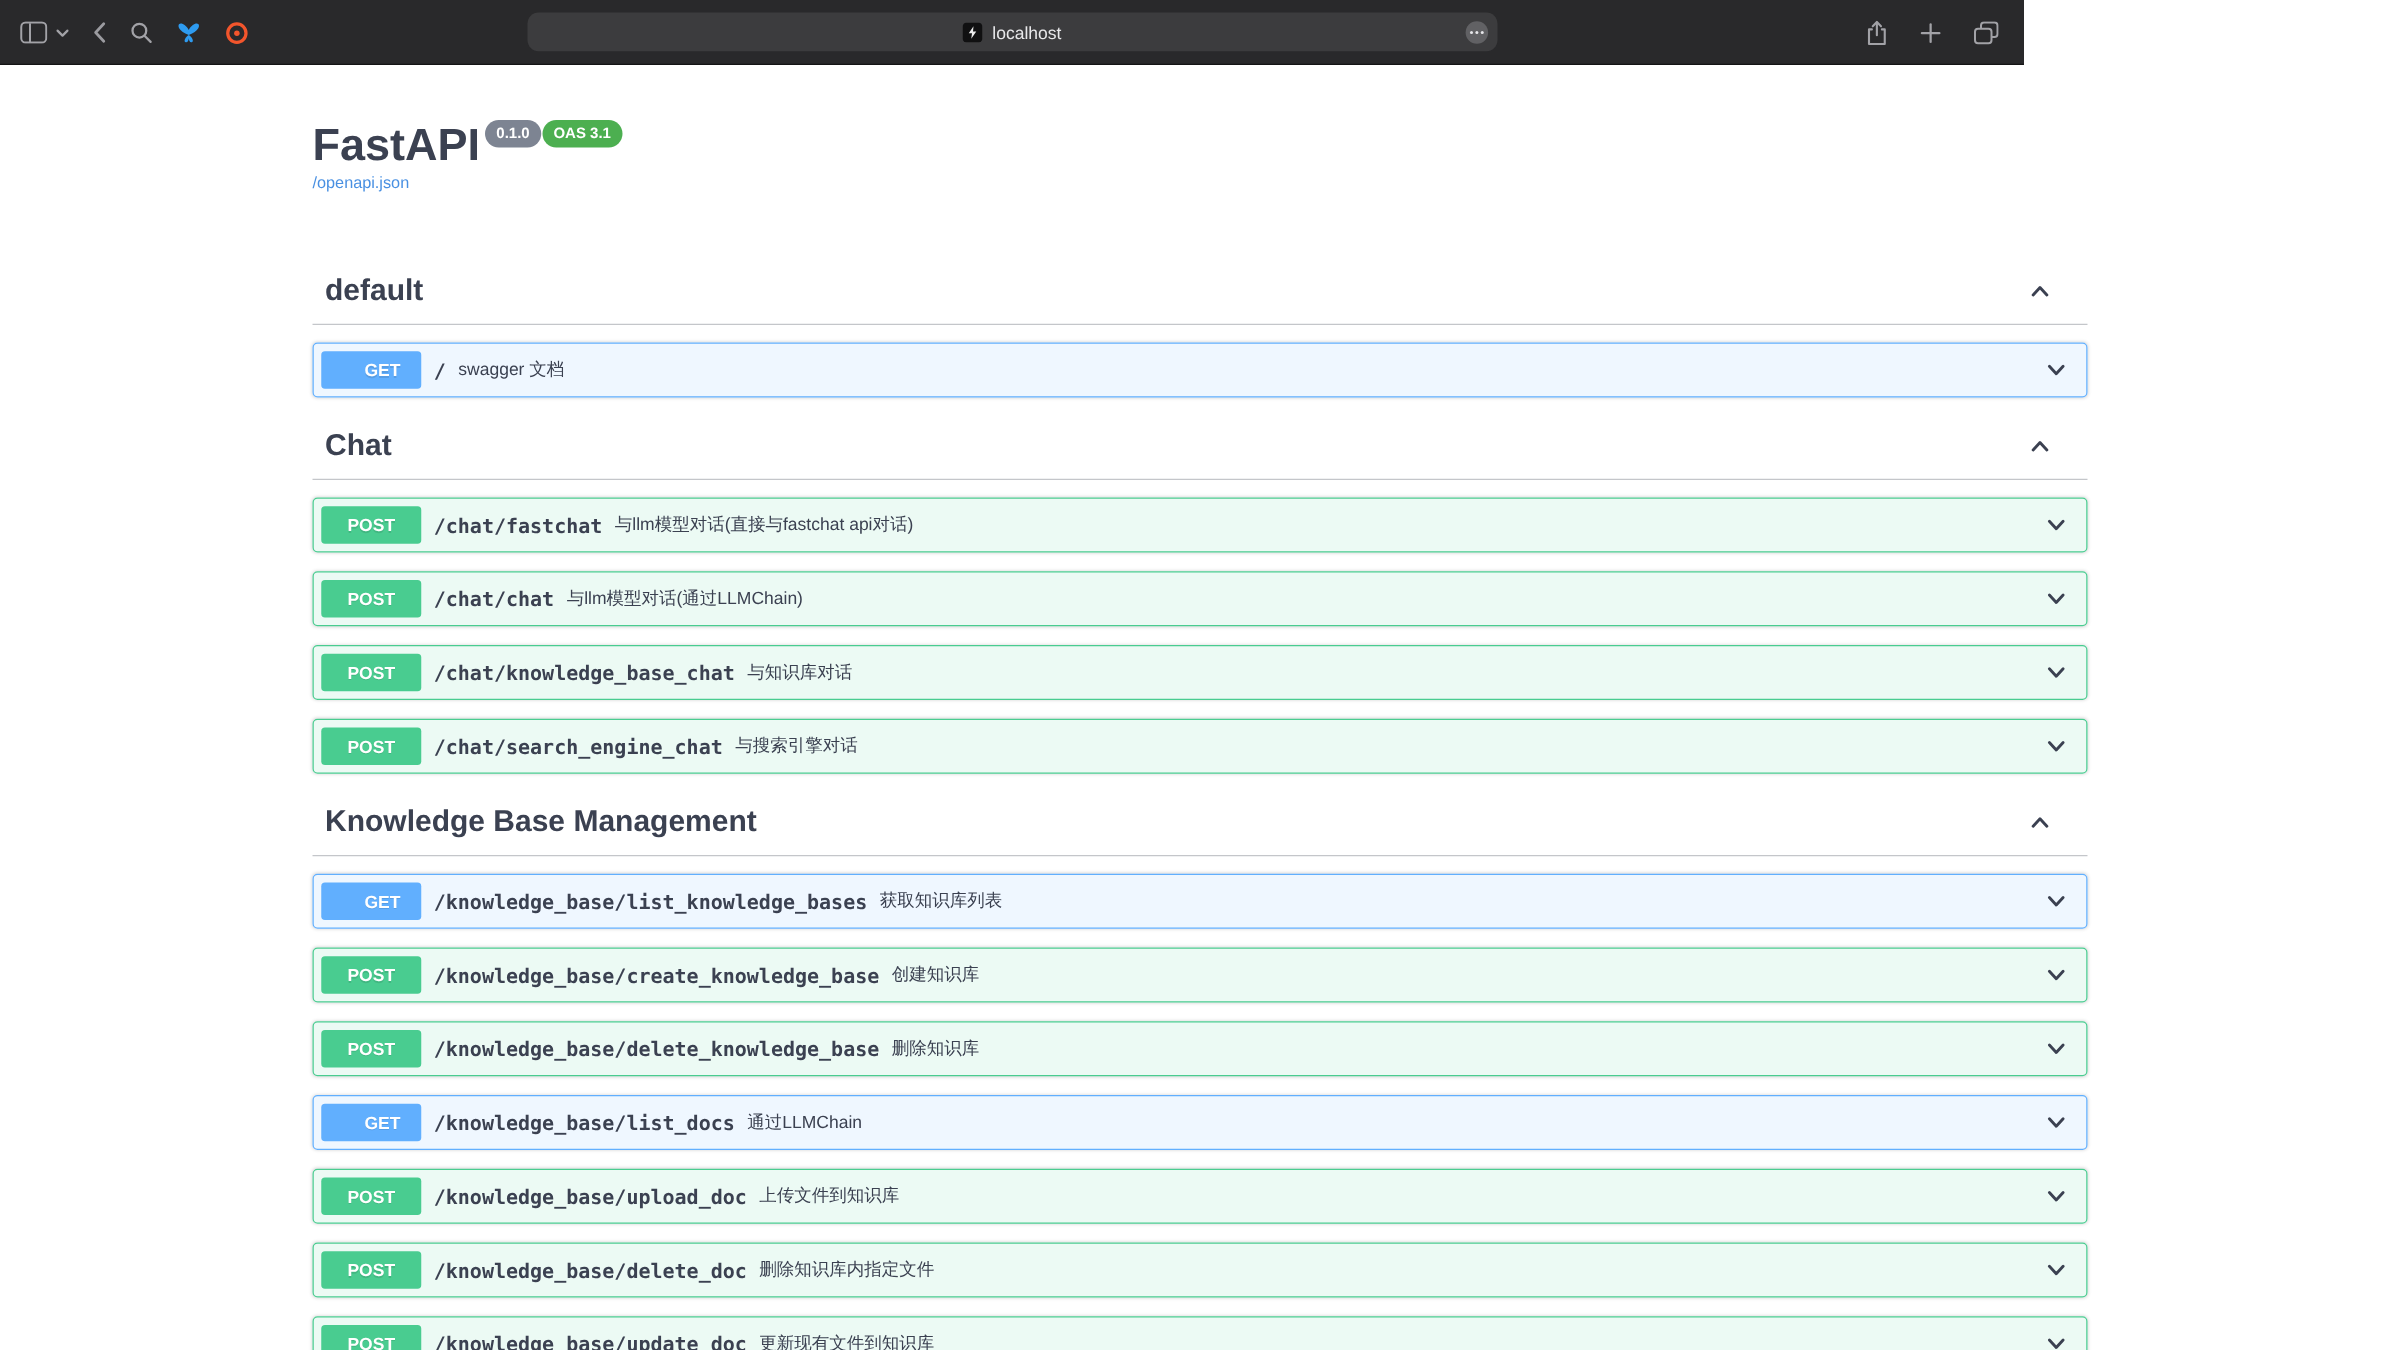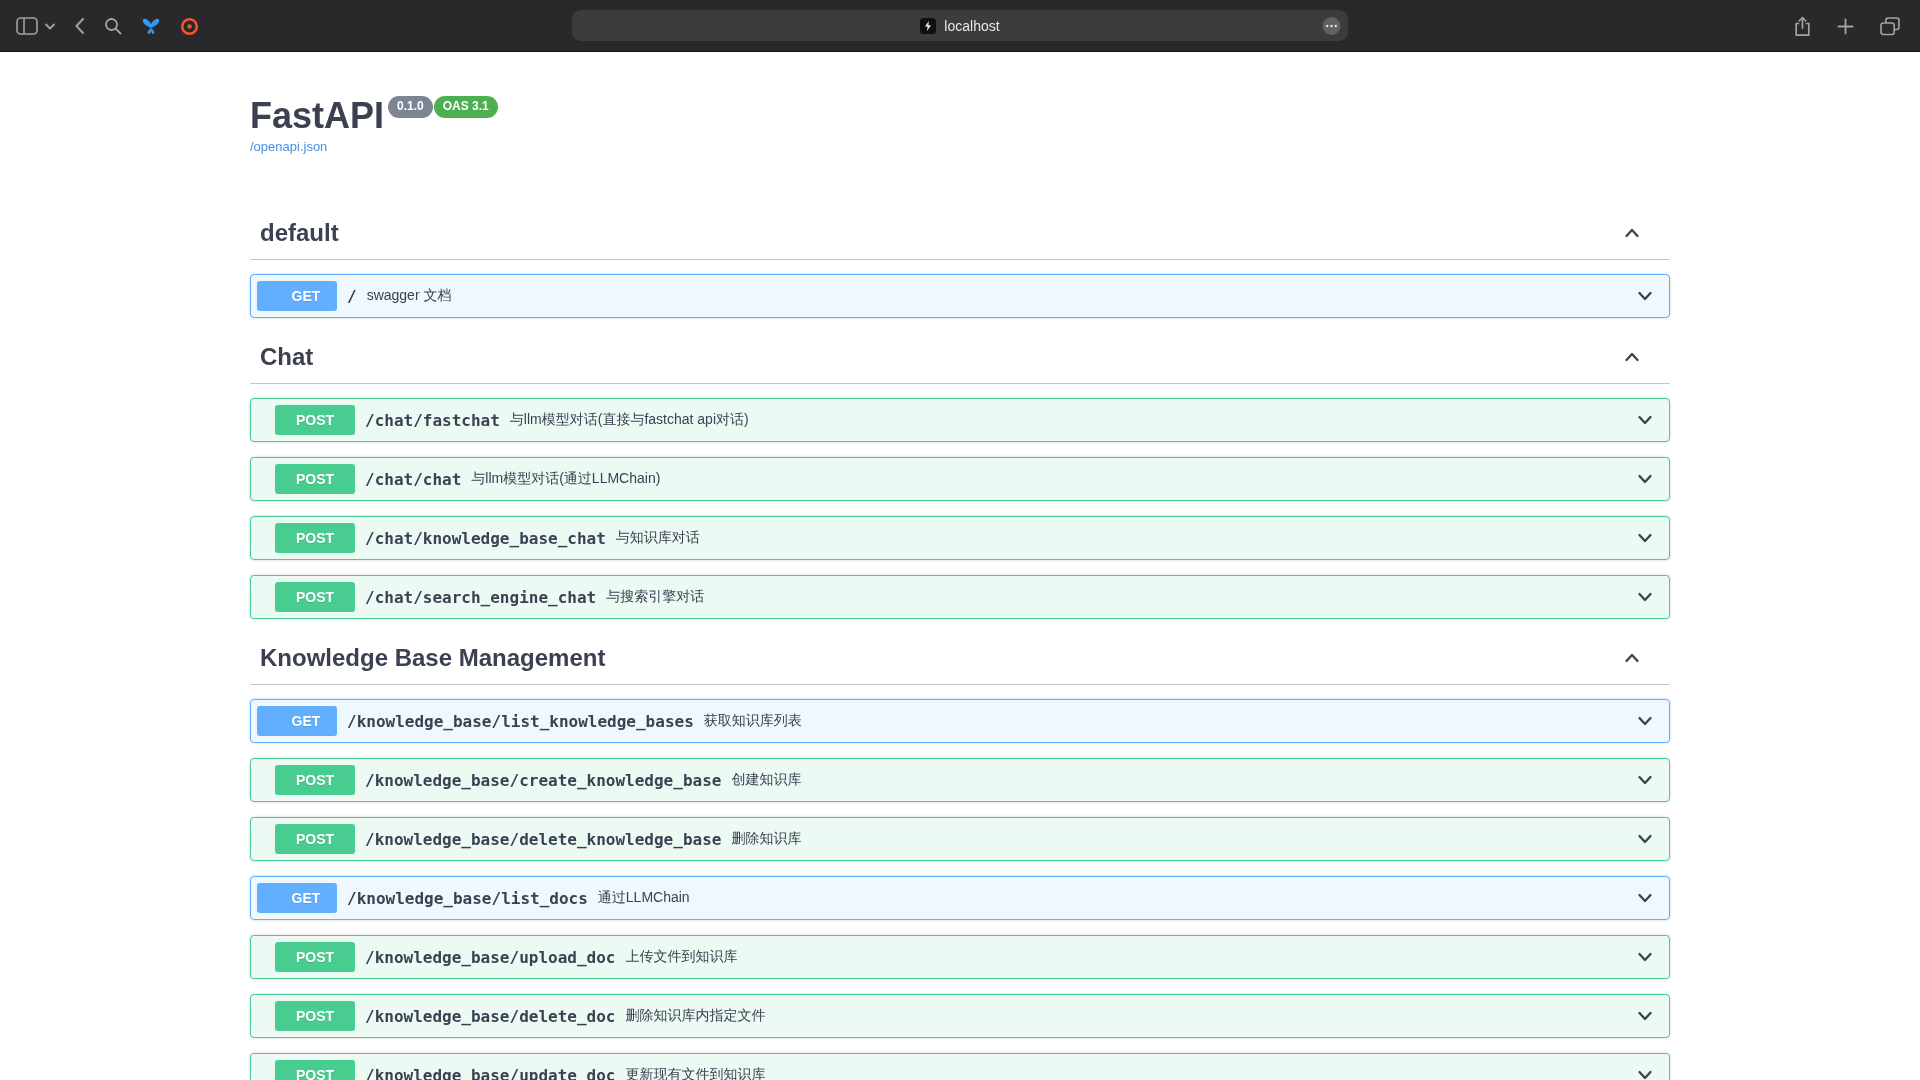--- a/index.html
+++ b/index.html
@@ -4,21 +4,21 @@
 <style>
   * { margin:0; padding:0; box-sizing:border-box; }
   html, body {
     width:1920px; height:1080px; overflow:hidden;
     background:#ffffff;
     font-family:"Liberation Sans", sans-serif;
   }
 
   
   .browser-bar {
-    position:fixed; top:0; left:0; width:1920px; height:52px;
+    position:fixed; top:0; left:0; width:1619px; height:52px;
     background:#29292b; border-bottom:1px solid #141415;
     z-index:50;
   }
   .tb-left {
     position:absolute; left:16px; top:0; height:52px;
     display:flex; align-items:center; gap:19px;
   }
   .tb-right {
     position:absolute; right:20px; top:0; height:52px;
     display:flex; align-items:center; gap:26px;
@@ -75,21 +75,21 @@
     font-size:24px; font-weight:700; color:#3b4151;
     cursor:pointer;
   }
   .operations { padding-top:14px; }
 
   .opblock {
     margin:0 0 15px; border:1px solid #000; border-radius:4px;
     box-shadow:0 0 3px rgba(0,0,0,.19);
   }
   .opblock.get  { border-color:var(--get-color, #61affe);  background:rgba(97,175,254,.1); }
-  .opblock.post { border-color:var(--post-color, #49cc90); background:rgba(73,204,144,.1);padding-left:18px; }
+  .opblock.post { border-color:var(--post-color, #49cc90); background:rgba(73,204,144,.1); }
 
   .opblock-summary { display:flex; align-items:center; padding:6px; cursor:pointer; }
   .opblock-summary-method {
     min-width:80px; text-align:center;
     font-size:14px; font-weight:700; color:#fff;
     padding:7px 0; border-radius:3px;
     text-shadow:0 1px 0 rgba(0,0,0,.1);
   }
   .opblock.get  .opblock-summary-method { background:var(--get-color, #61affe);padding-left:18px; }
   .opblock.post .opblock-summary-method { background:var(--post-color, #49cc90); }

